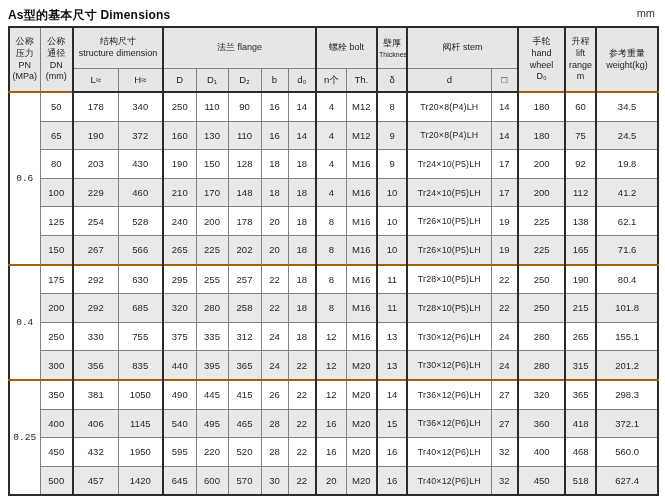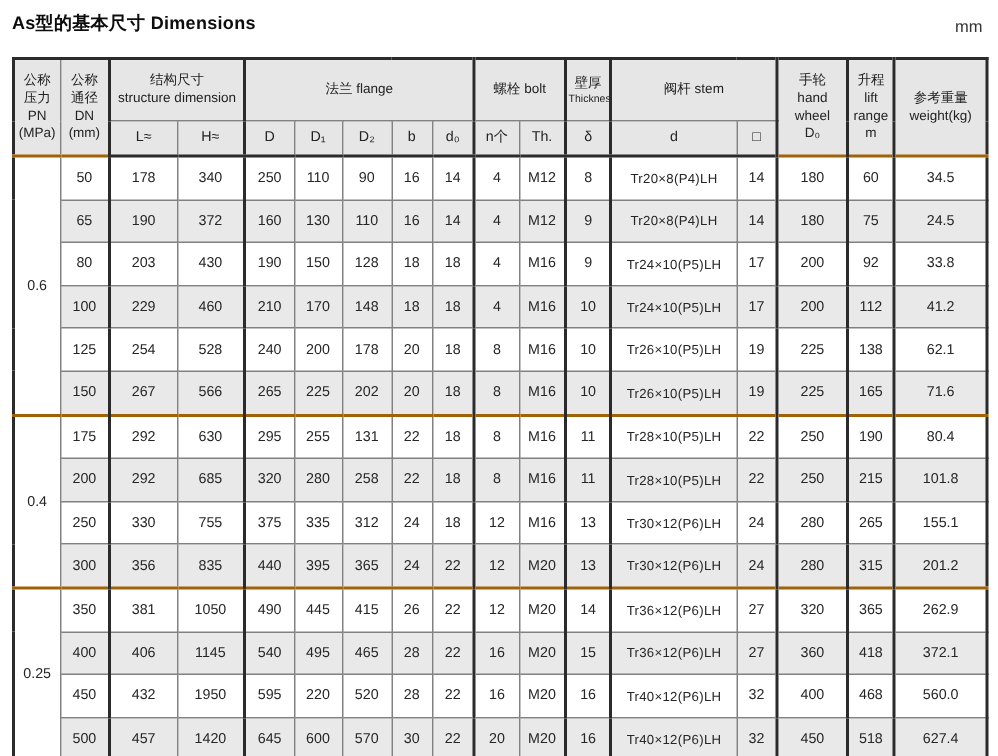--- a/index.html
+++ b/index.html
@@ -3,43 +3,43 @@
 <meta charset="utf-8">
 <style>
   html,body{margin:0;padding:0;background:#ffffff;}
   body{
     width:665px;height:504px;overflow:hidden;
     font-family:"Liberation Sans","DejaVu Sans",sans-serif;
     color:#222;
   }
   .page{padding:5px 8px 0 8px;}
   .titlebar{
-    display:flex;justify-content:space-between;align-items:flex-end;
-    margin:2px 0 14px 0;
+    display:flex;justify-content:space-between;
+    margin:2px 0 2px 0;
   }
   .title{font-weight:bold;font-size:12px;color:#0d0d0d;letter-spacing:.2px;}
   .unit{font-size:11px;color:#333;padding-right:2px;}
   table{
     border-collapse:collapse;table-layout:fixed;width:649px;
     border:2px solid #2b2b2b;
   }
   th,td{
     border:1px solid #818181;
     text-align:center;vertical-align:middle;
     padding:0 1px;overflow:hidden;
   }
   th{
     background:#e6e6e6;font-weight:normal;font-size:9px;
     line-height:1.3;white-space:pre-line;color:#222;
   }
   thead tr.h1 th{height:40px;}
   thead tr.h2 th{height:22px;font-size:9.5px;}
   td{font-size:9.5px;height:27.6px;background:#ffffff;color:#262626;}
   tr.striped td{background:#e9e9e9;}
-  td.pn-cell,tr.striped td.pn-cell{background:#ffffff;font-size:9.5px;}
+  td.pn-cell,tr.striped td.pn-cell{background:#ffffff;font-size:9.5px;font-family:Liberation Mono, monospace;}
   .hv{border-left-width:2px;border-left-color:#2b2b2b;}
   tr.group-start td{border-top:2px solid #a16207;}
   thead tr.h2 th{border-bottom:2px solid #2b2b2b;}
   .small{display:block;font-size:7px;line-height:1.1;margin-top:1px;}
   td.stem-d{font-size:8.8px;letter-spacing:.2px;}
 </style>
 </head>
 <body>
 
 <div class="page">
@@ -157,21 +157,21 @@
           <td>128</td>
           <td>18</td>
           <td>18</td>
           <td class="hv">4</td>
           <td>M16</td>
           <td class="hv">9</td>
           <td class="hv stem-d">Tr24×10(P5)LH</td>
           <td>17</td>
           <td class="hv">200</td>
           <td class="hv">92</td>
-          <td class="hv">33.8</td>
+          <td class="hv">19.8</td>
         </tr>
         <tr class="striped">
           <td>100</td>
           <td class="hv">229</td>
           <td>460</td>
           <td class="hv">210</td>
           <td>170</td>
           <td>148</td>
           <td>18</td>
           <td>18</td>
@@ -220,21 +220,21 @@
           <td class="hv">165</td>
           <td class="hv">71.6</td>
         </tr>
         <tr class="group-start">
           <td rowspan="4" class="pn-cell">0.4</td>
           <td>175</td>
           <td class="hv">292</td>
           <td>630</td>
           <td class="hv">295</td>
           <td>255</td>
-          <td>131</td>
+          <td>257</td>
           <td>22</td>
           <td>18</td>
           <td class="hv">8</td>
           <td>M16</td>
           <td class="hv">11</td>
           <td class="hv stem-d">Tr28×10(P5)LH</td>
           <td>22</td>
           <td class="hv">250</td>
           <td class="hv">190</td>
           <td class="hv">80.4</td>
@@ -303,21 +303,21 @@
           <td>415</td>
           <td>26</td>
           <td>22</td>
           <td class="hv">12</td>
           <td>M20</td>
           <td class="hv">14</td>
           <td class="hv stem-d">Tr36×12(P6)LH</td>
           <td>27</td>
           <td class="hv">320</td>
           <td class="hv">365</td>
-          <td class="hv">262.9</td>
+          <td class="hv">298.3</td>
         </tr>
         <tr class="striped">
           <td>400</td>
           <td class="hv">406</td>
           <td>1145</td>
           <td class="hv">540</td>
           <td>495</td>
           <td>465</td>
           <td>28</td>
           <td>22</td>

